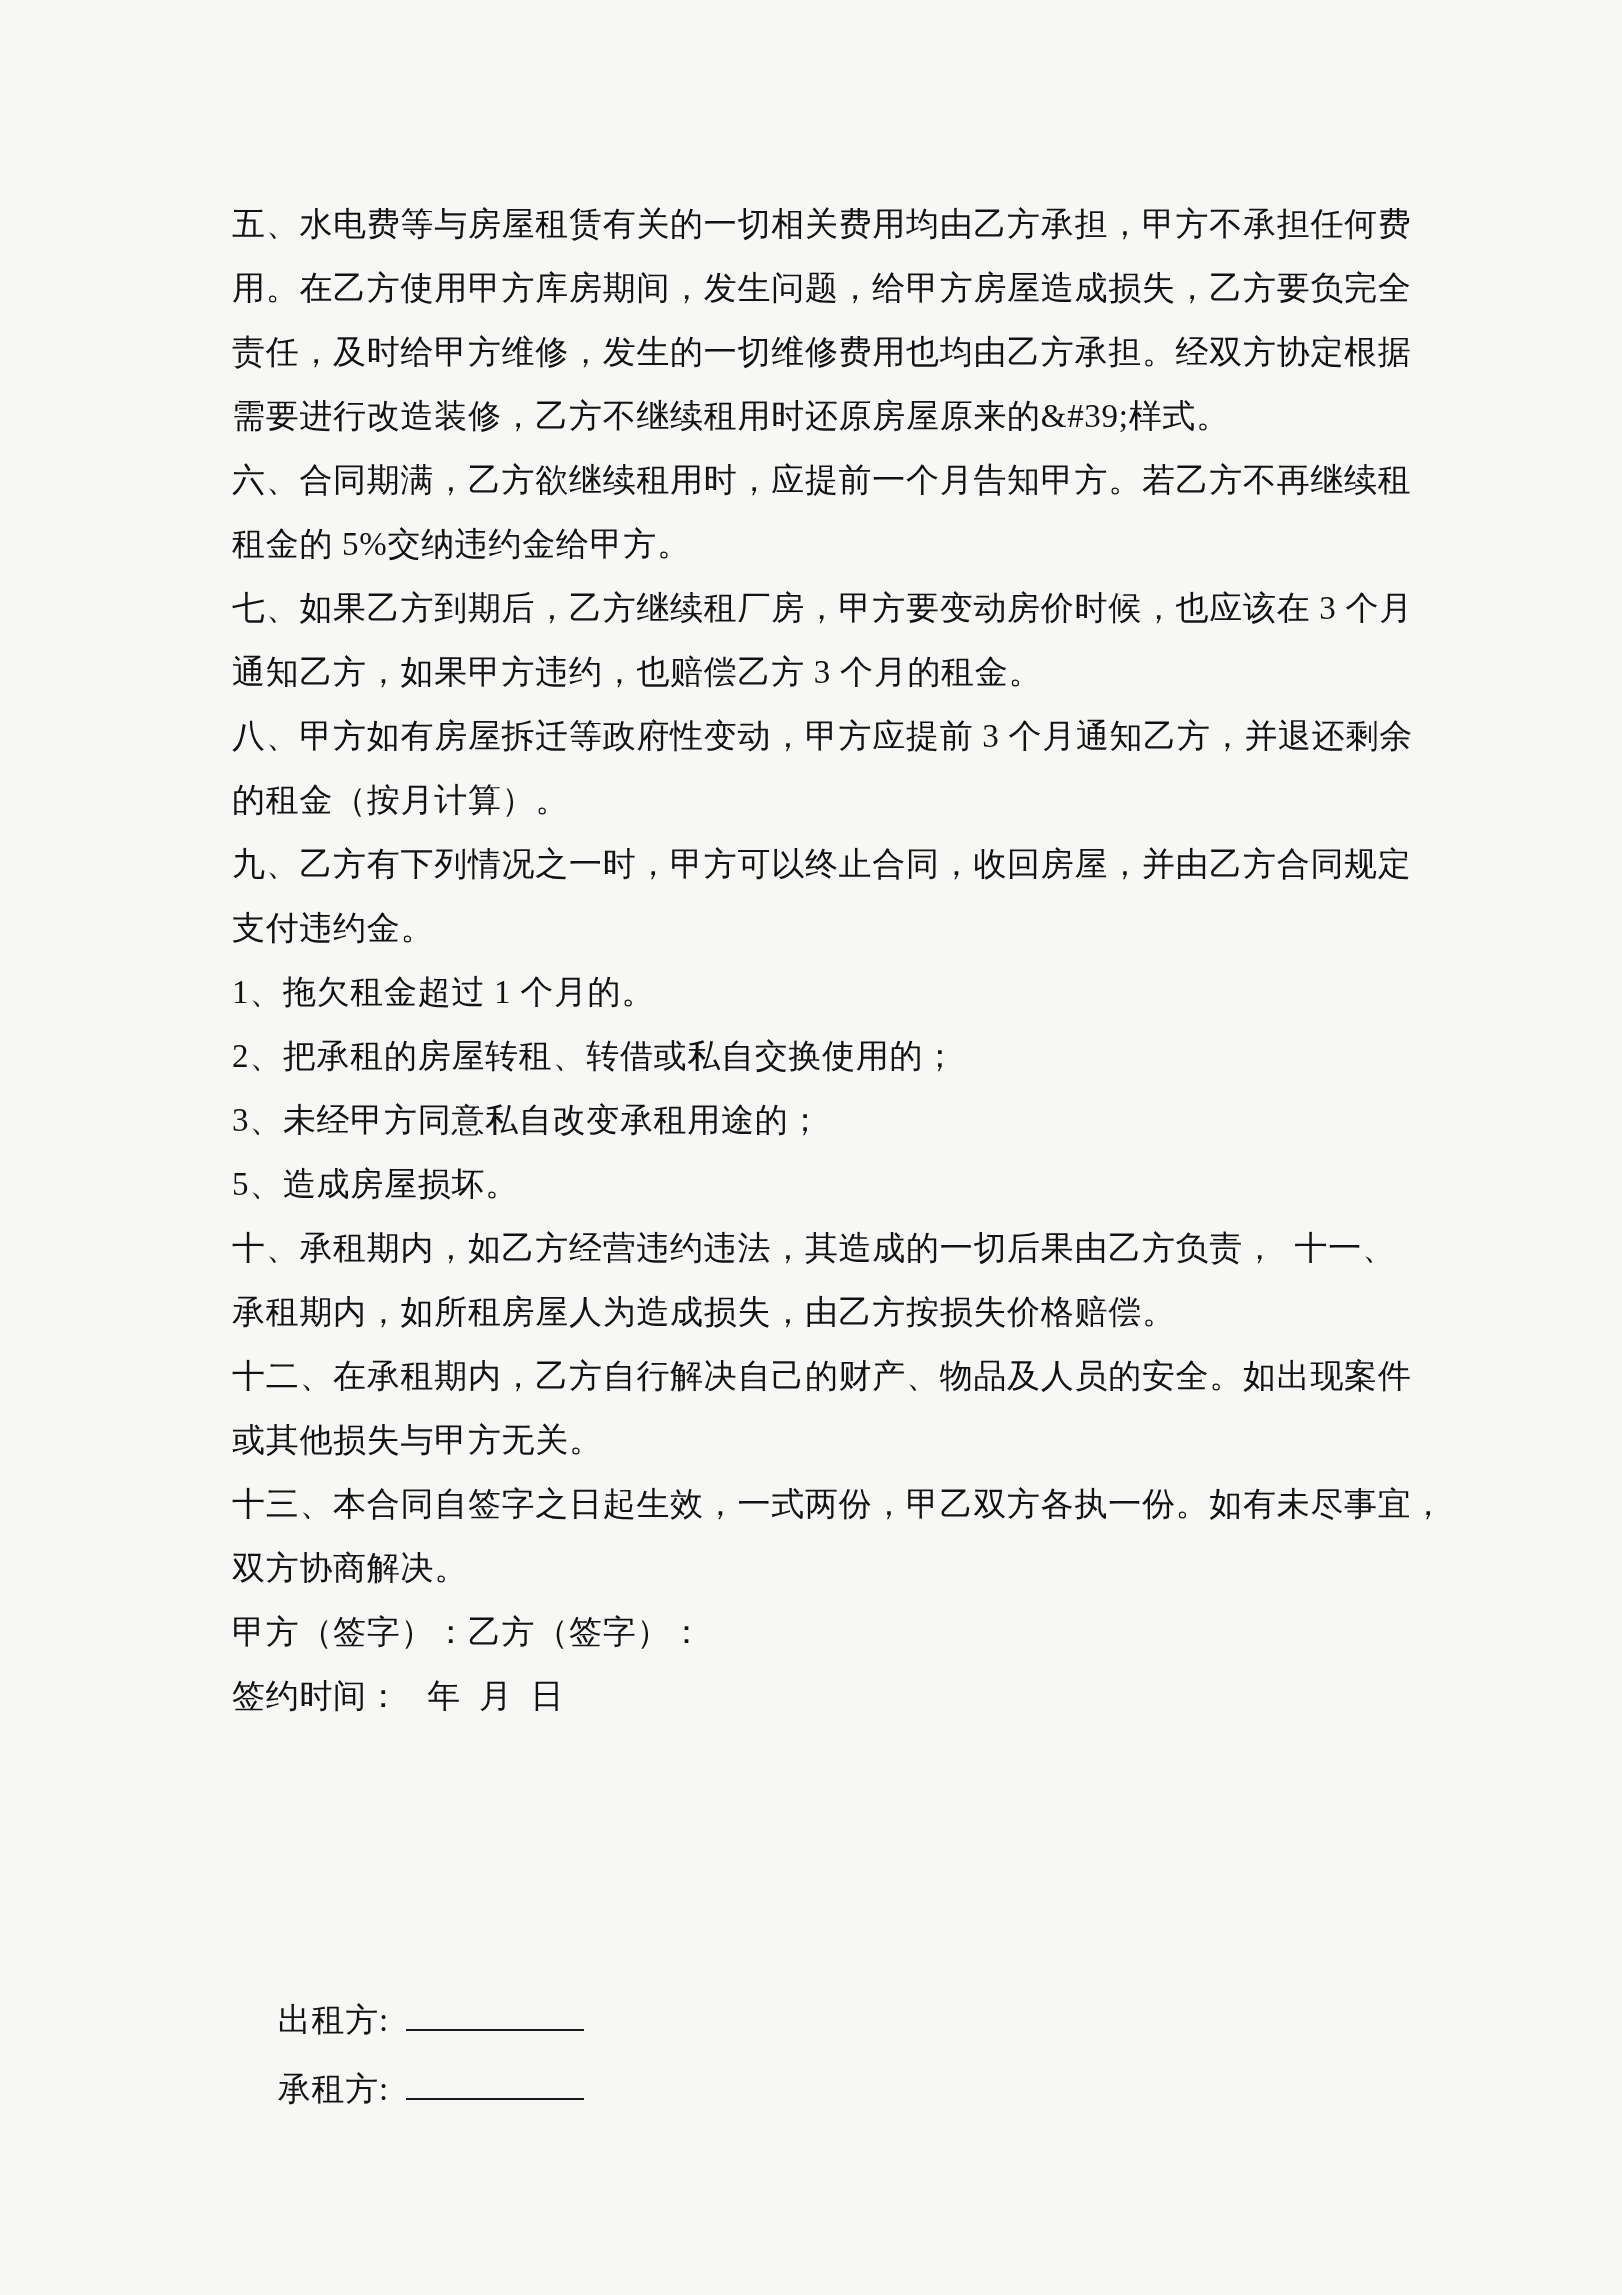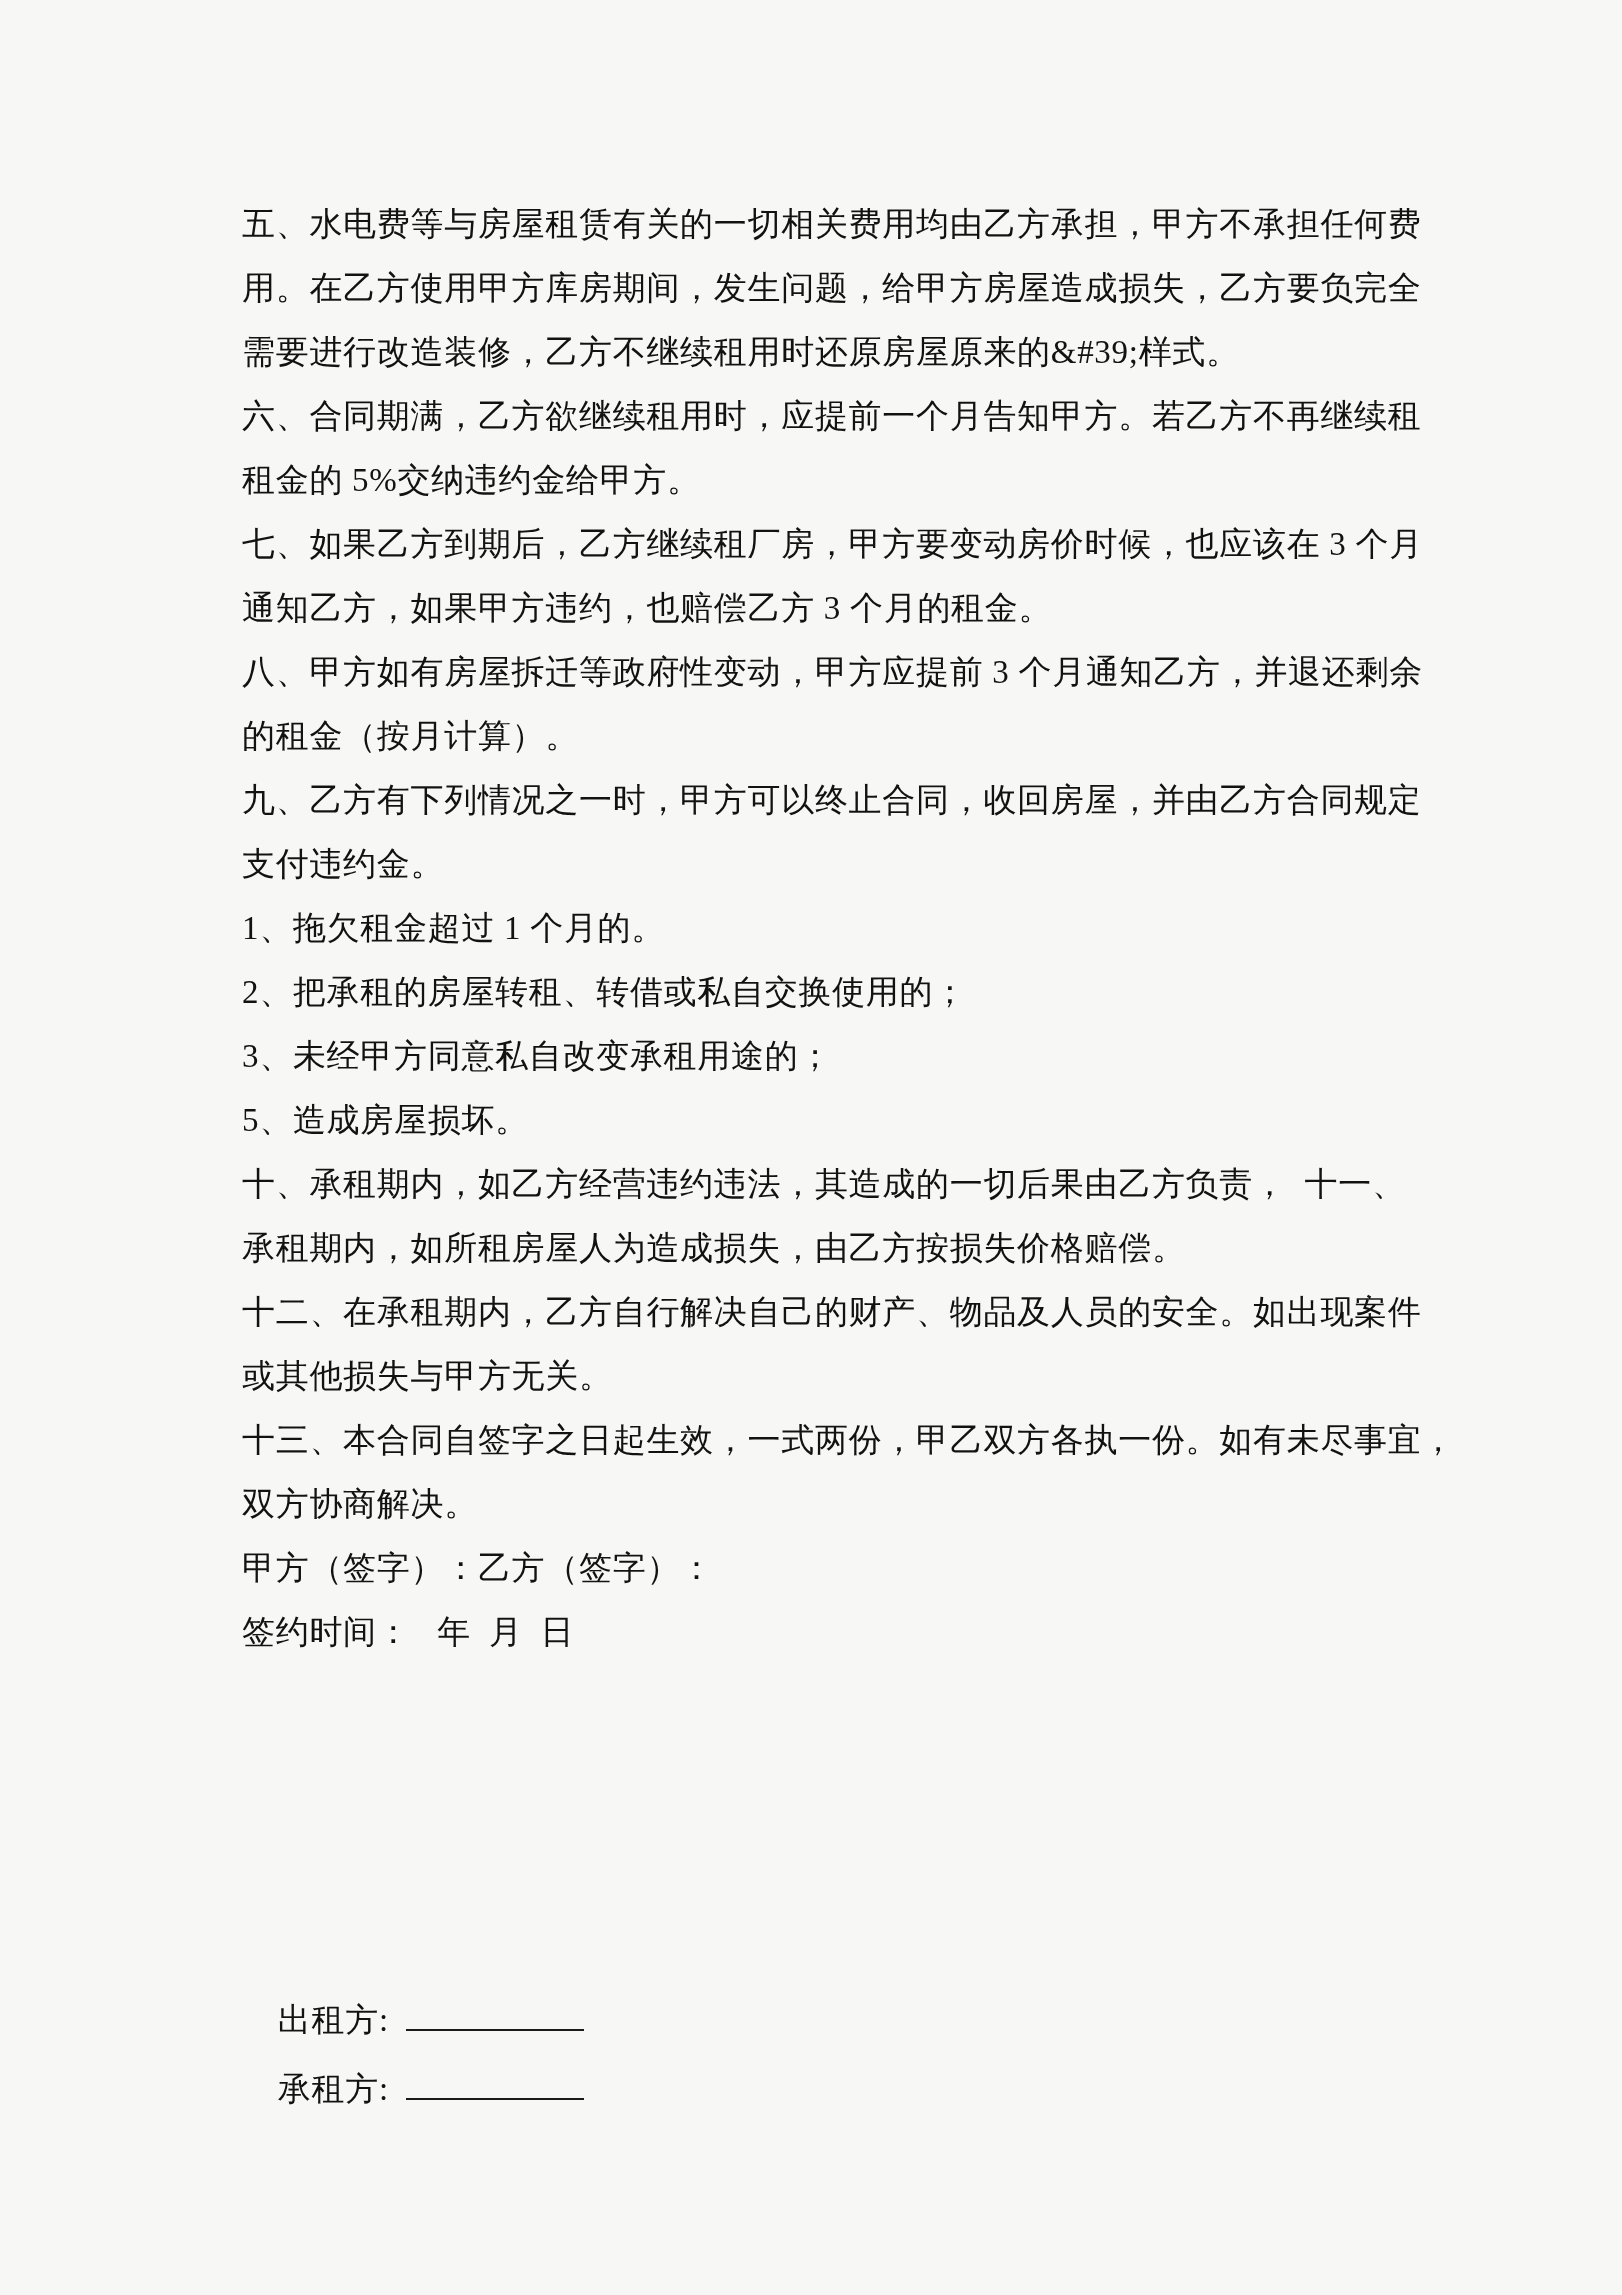--- a/index.html
+++ b/index.html
@@ -4,21 +4,21 @@
 <style>
   html,body{margin:0;padding:0;}
   body{
     width:1623px;height:2295px;position:relative;
     font-family:"Liberation Serif","DejaVu Serif",serif;
   }
   .page{
     position:absolute;left:0;top:0;width:1623px;height:2295px;
     background:#f7f7f5;
   }
-  .doc{position:absolute;left:242px;top:192px;width:1178px;}
+  .doc{position:absolute;left:232px;top:192px;width:1178px;}
   .doc-line{
     height:64px;line-height:64px;font-size:33px;letter-spacing:0.7px;
     white-space:pre;color:#121212;
   }
   .sig-row{
     position:absolute;left:242px;height:64px;line-height:64px;
     font-size:33px;letter-spacing:0.7px;white-space:pre;color:#121212;
   }
   .sig-row-1{top:1924px;}
   .sig-row-2{top:1993px;}
@@ -30,20 +30,21 @@
 </style>
 </head>
 <body>
 
 <div class="page" style="background: rgb(247, 247, 245);">
 
   <div class="doc">
 
   <div class="doc-line">五、水电费等与房屋租赁有关的一切相关费用均由乙方承担，甲方不承担任何费</div>
       <div class="doc-line">用。在乙方使用甲方库房期间，发生问题，给甲方房屋造成损失，乙方要负完全</div>
+      <div class="doc-line">责任，及时给甲方维修，发生的一切维修费用也均由乙方承担。经双方协定根据</div>
       <div class="doc-line">需要进行改造装修，乙方不继续租用时还原房屋原来的&amp;#39;样式。</div>
       <div class="doc-line">六、合同期满，乙方欲继续租用时，应提前一个月告知甲方。若乙方不再继续租</div>
       <div class="doc-line">租金的 5%交纳违约金给甲方。</div>
       <div class="doc-line">七、如果乙方到期后，乙方继续租厂房，甲方要变动房价时候，也应该在 3 个月</div>
       <div class="doc-line">通知乙方，如果甲方违约，也赔偿乙方 3 个月的租金。</div>
       <div class="doc-line">八、甲方如有房屋拆迁等政府性变动，甲方应提前 3 个月通知乙方，并退还剩余</div>
       <div class="doc-line">的租金（按月计算）。</div>
       <div class="doc-line">九、乙方有下列情况之一时，甲方可以终止合同，收回房屋，并由乙方合同规定</div>
       <div class="doc-line">支付违约金。</div>
       <div class="doc-line">1、拖欠租金超过 1 个月的。</div>

